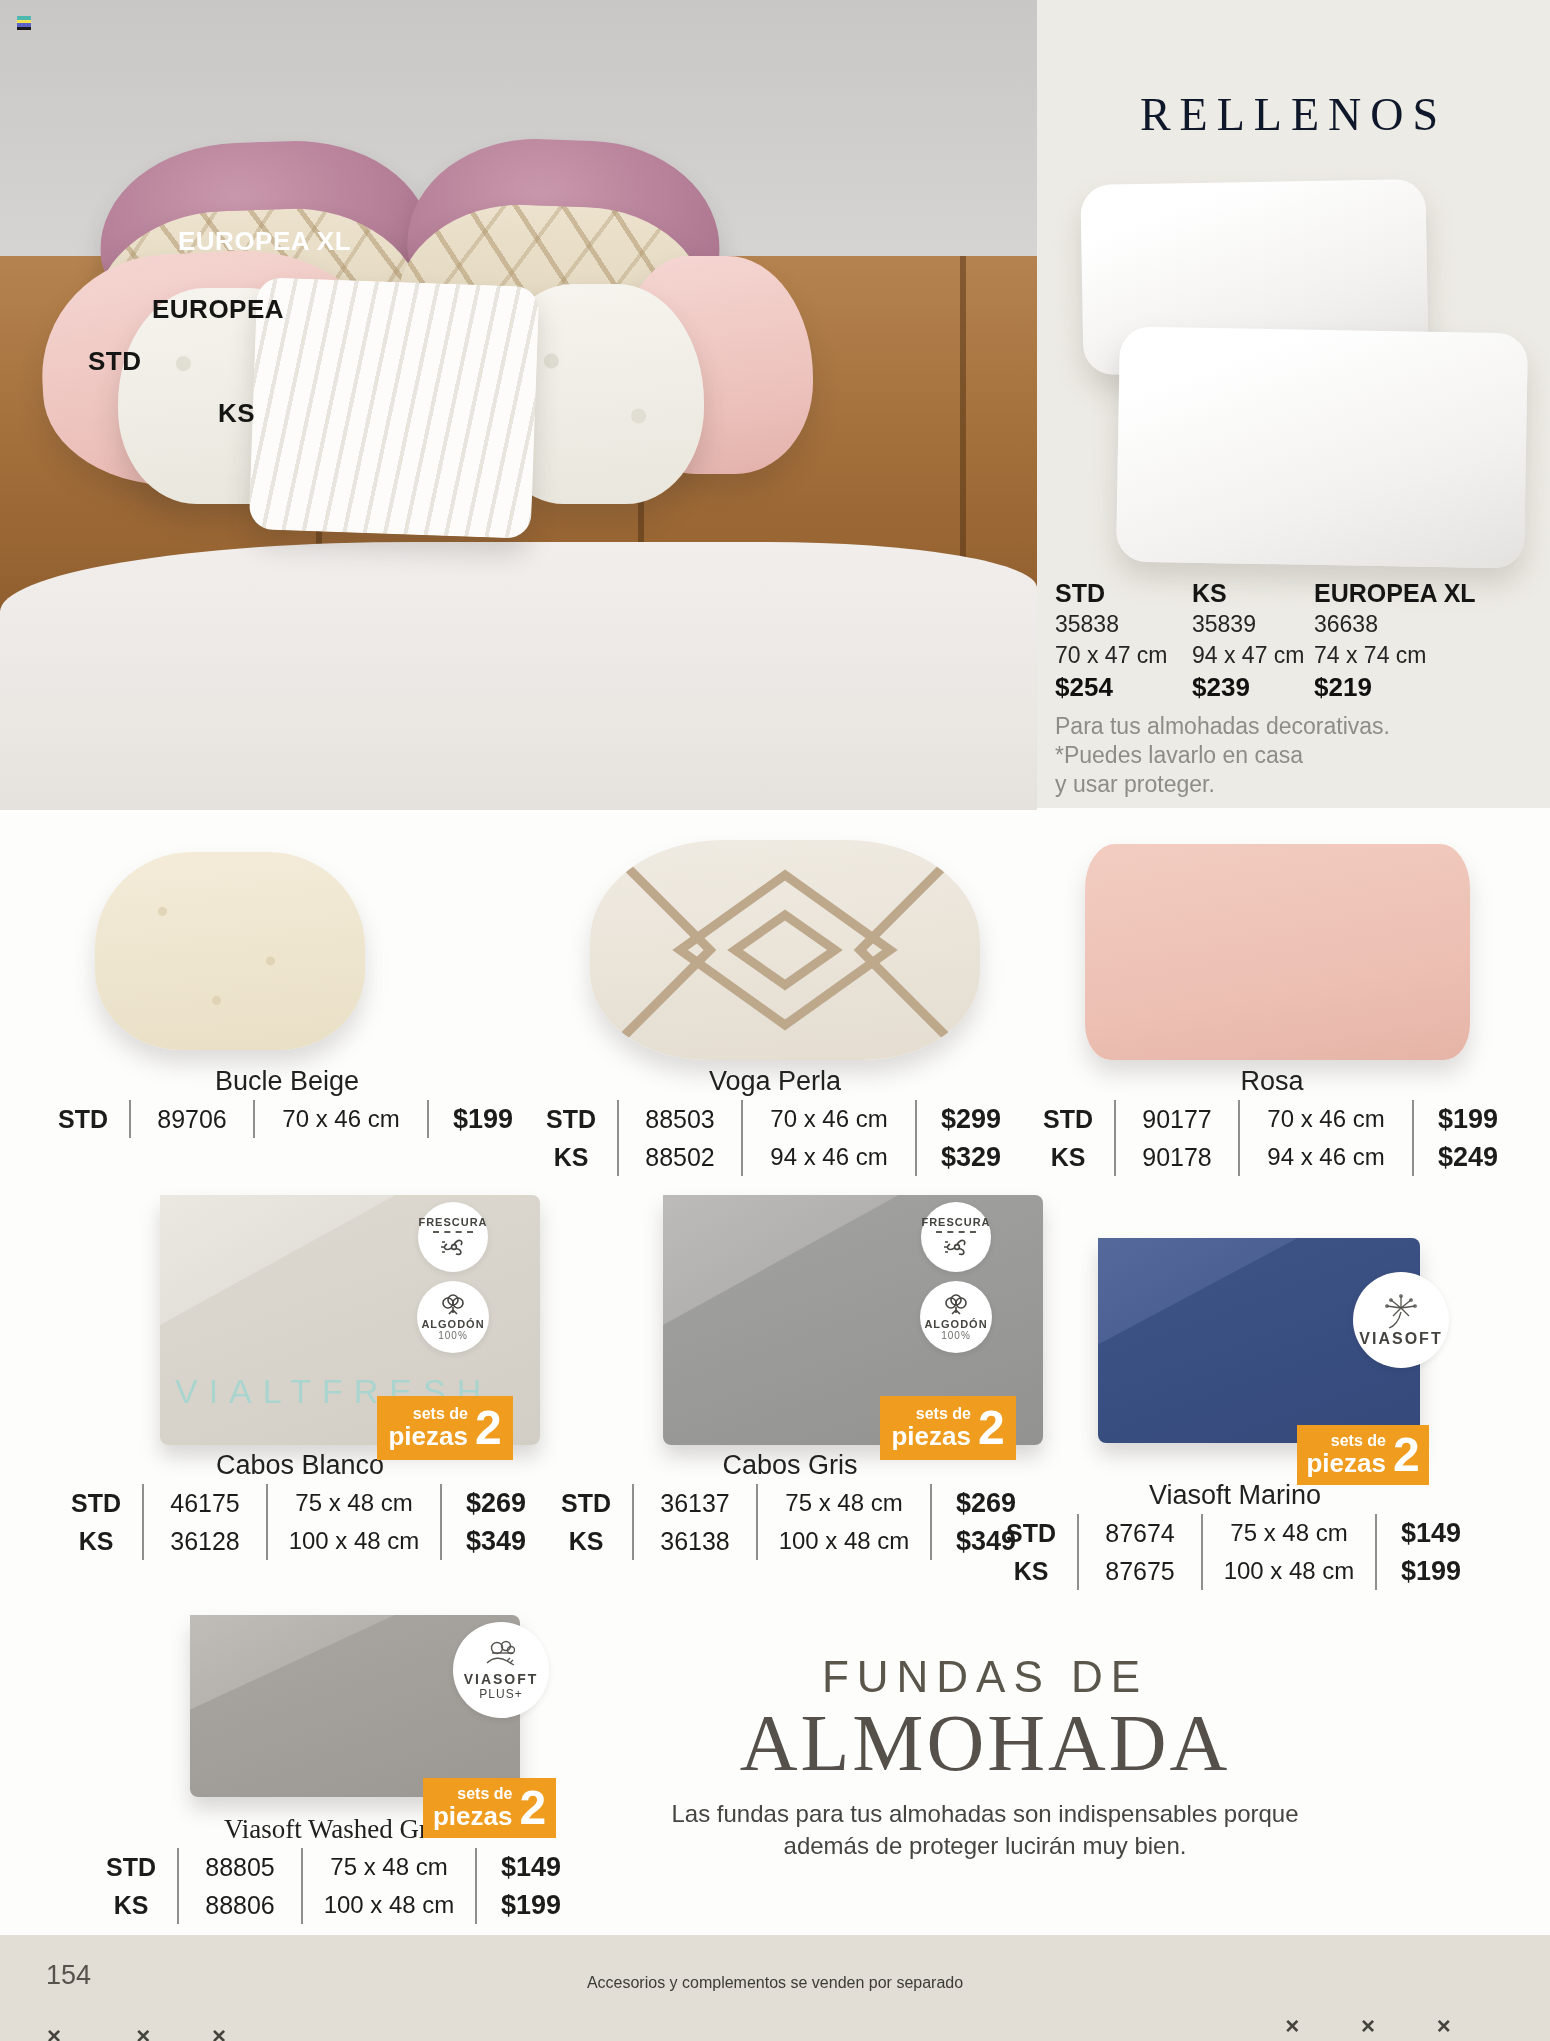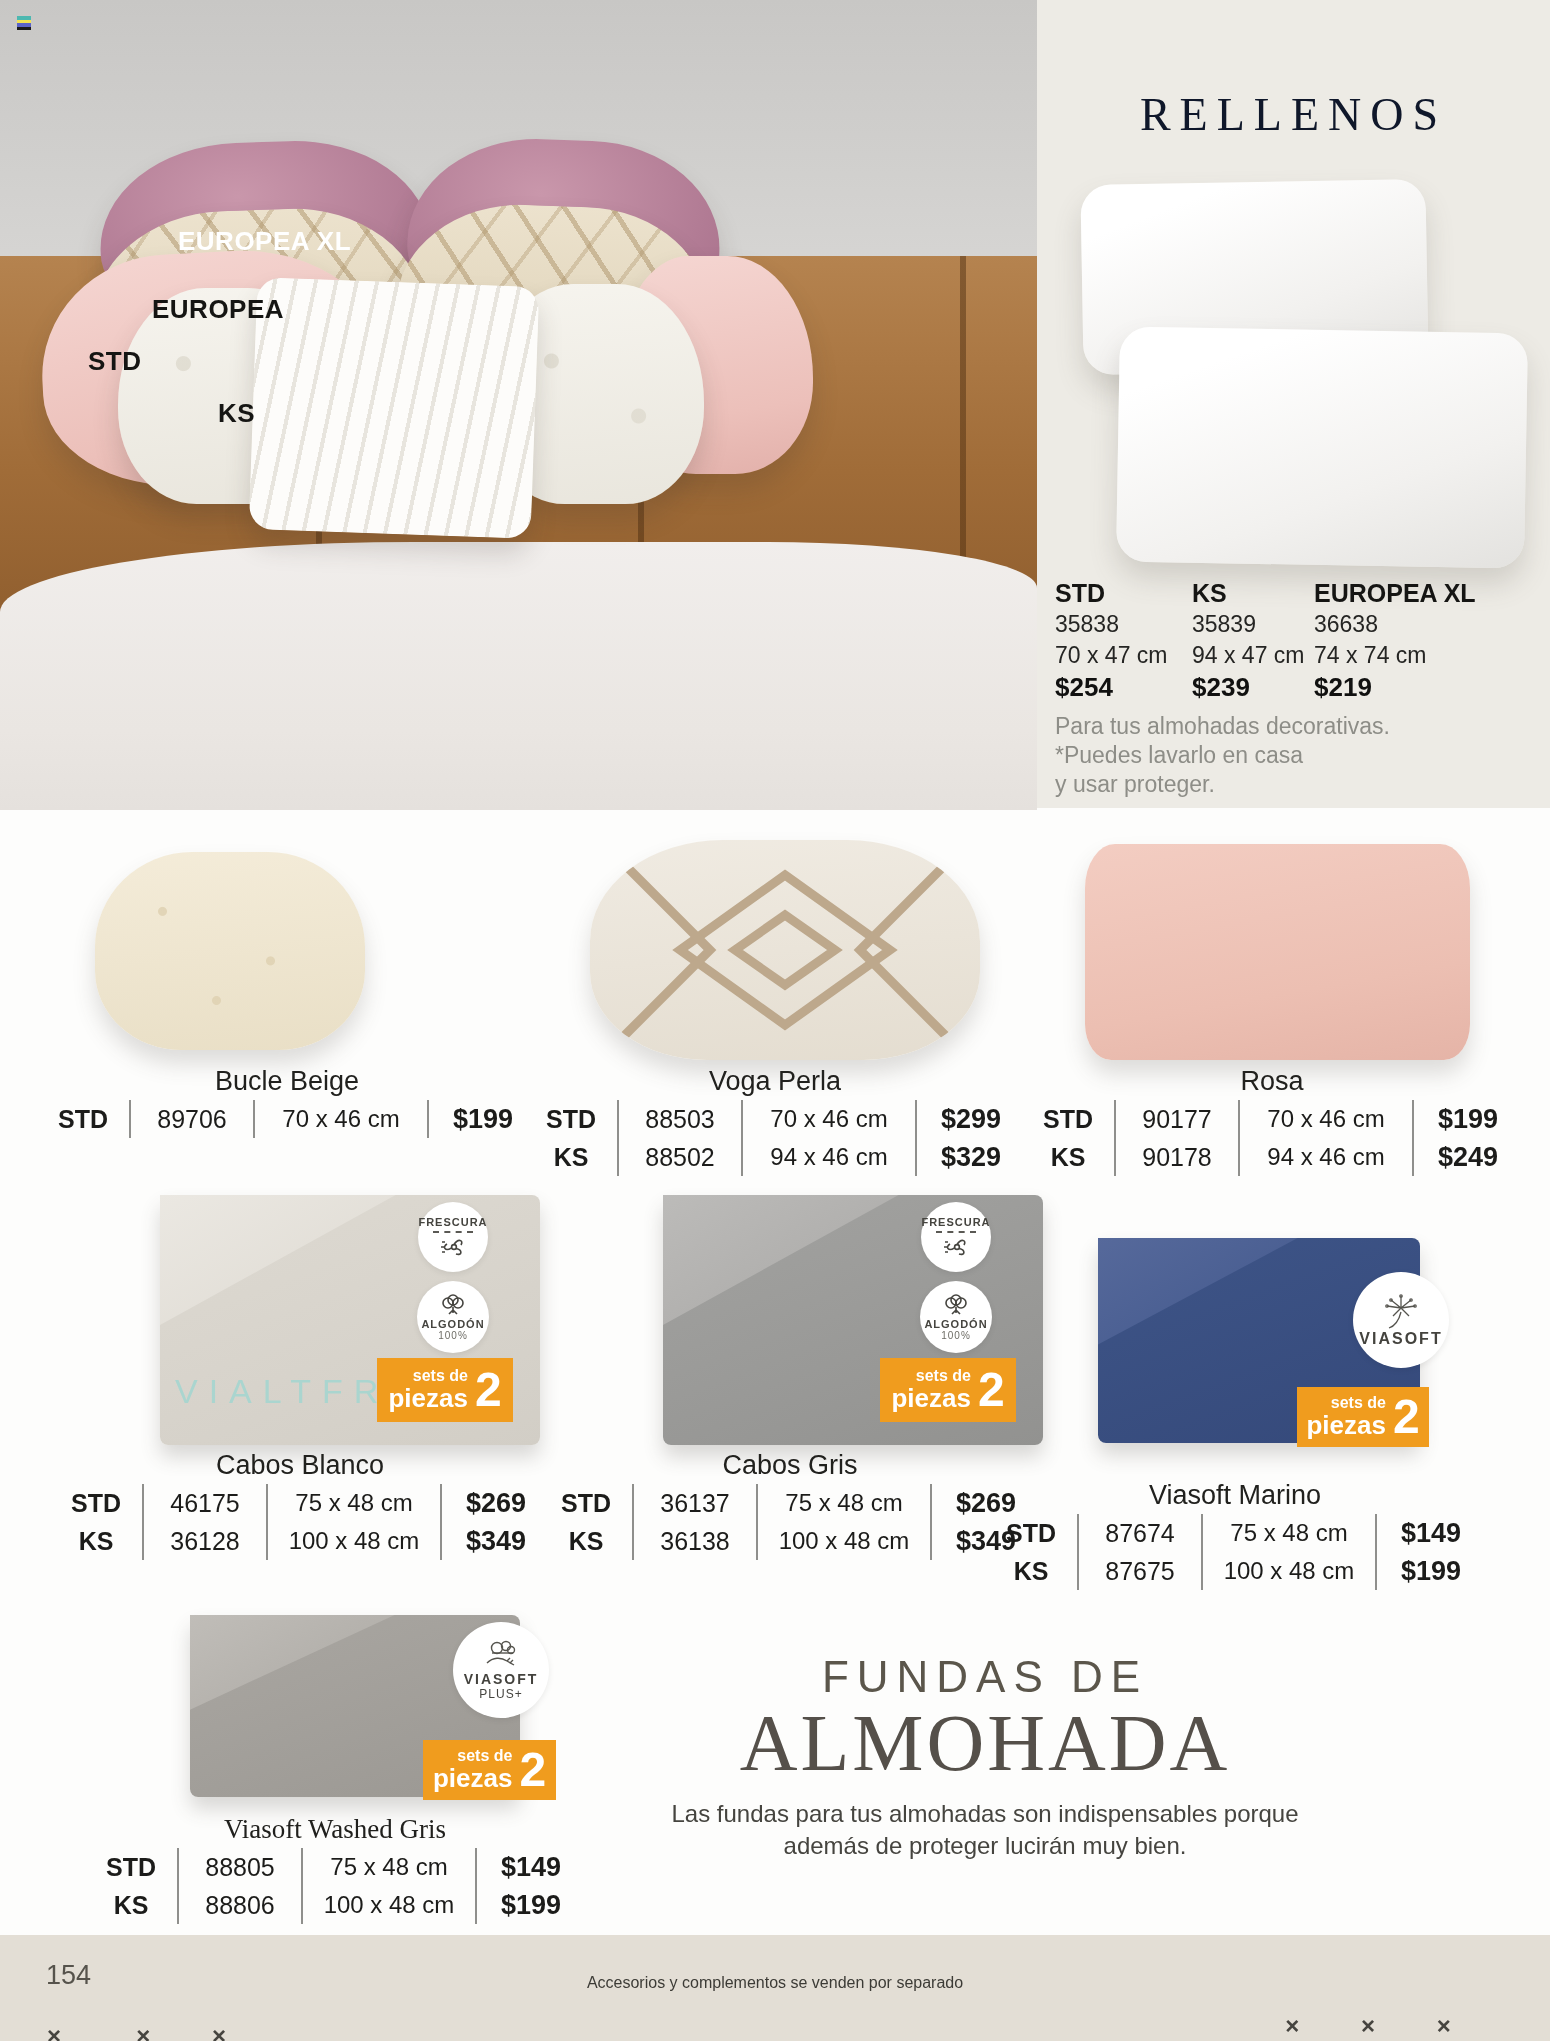--- a/index.html
+++ b/index.html
@@ -89,21 +89,21 @@
   .case-washed::before{background:linear-gradient(150deg,#c0bdb8,#aba8a3);}
 
   
   .cbadge{position:absolute;background:#ffffff;border-radius:50%;display:flex;flex-direction:column;
       align-items:center;justify-content:center;box-shadow:0 2px 6px rgba(0,0,0,.08);z-index:5;}
   .cb-label{font-size:11px;letter-spacing:1px;color:#45443f;font-weight:700;}
   .cb-sub{font-size:10px;color:#6e6d66;letter-spacing:1px;}
   .cb-dash{width:58%;border-top:2px dashed #5a5954;margin:3px 0;}
   .cb-big{font-size:16px;letter-spacing:2px;color:#44433e;font-weight:700;}
   .setbadge{position:absolute;background:#f09c1e;color:#fff;display:flex;align-items:center;
-      justify-content:center;gap:7px;padding:2px 8px;z-index:6;}
+      justify-content:center;gap:7px;padding:2px 8px;z-index:6;margin-top:38px;}
   .sb-text{display:flex;flex-direction:column;align-items:flex-end;line-height:1.05;}
   .sb-line1{font-size:16px;font-weight:600;}
   .sb-line2{font-size:26px;font-weight:700;}
   .sb-num{font-size:48px;font-weight:700;line-height:.9;}
   .watermark{position:absolute;color:#a3d6d0;font-size:34px;letter-spacing:11px;opacity:.85;z-index:4;}
 
   
   .fundas1{position:absolute;left:660px;top:1652px;width:650px;text-align:center;
       font-size:44px;letter-spacing:8px;color:#5b564b;}
   .fundas2{position:absolute;left:660px;top:1698px;width:650px;text-align:center;

